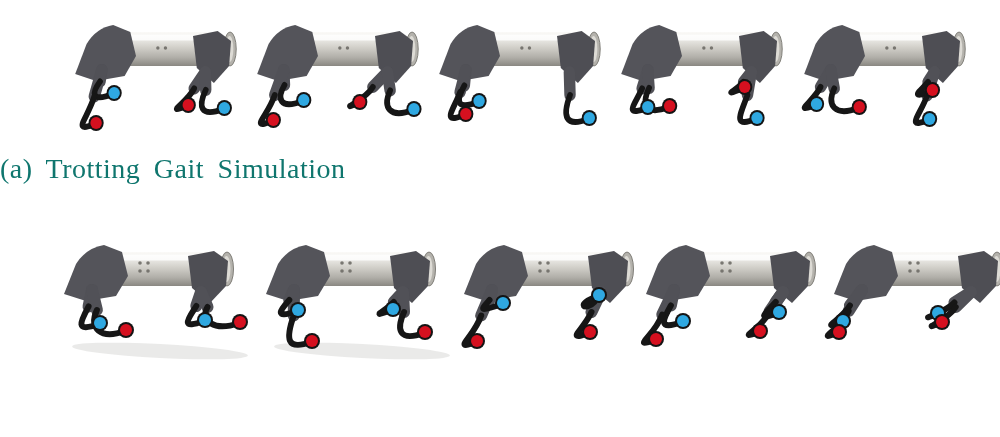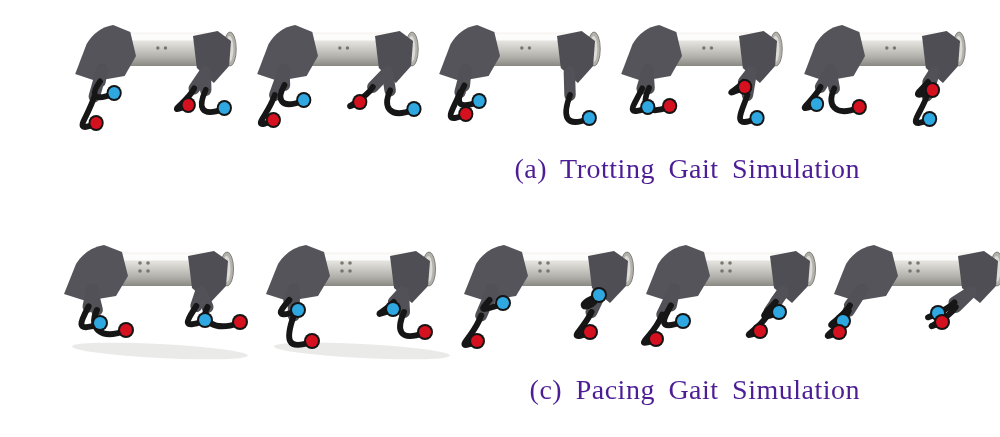--- a/index.html
+++ b/index.html
@@ -4,22 +4,22 @@
 <style>
   html,body{margin:0;padding:0;background:#ffffff;}
   .canvas{
     position:relative;width:1000px;height:437px;background:#ffffff;
     overflow:hidden;font-family:"Liberation Serif", serif;
   }
   .row-frames{position:absolute;left:0;top:0;width:1000px;height:437px;pointer-events:none;}
   .robot-frame{position:absolute;}
   .robot-frame svg{display:block;width:100%;height:100%;}
   .caption{
-    position:absolute;left:0;width:860px;text-align:right;
-    font-size:28px;color:#4c1d95;letter-spacing:0.5px;word-spacing:6px;
+    position:absolute;left:0;width:860px;text-align:left;
+    font-size:28px;color:#0f766e;letter-spacing:0.5px;word-spacing:6px;
     font-family:"Liberation Serif", serif;
   }
 </style>
 </head>
 <body>
 
 <div class="canvas">
 
   <svg width="0" height="0" style="position:absolute" aria-hidden="true">
     <defs>
@@ -320,15 +320,14 @@
           <circle cx="25" cy="93" r="6" fill="#2fa8e1"></circle>
           <circle cx="21" cy="104" r="8" fill="#141414"></circle>
           <circle cx="21" cy="104" r="6" fill="#d5101f"></circle>
           <circle cx="120" cy="85" r="8" fill="#141414"></circle>
           <circle cx="120" cy="85" r="6" fill="#2fa8e1"></circle>
           <circle cx="124" cy="94" r="8" fill="#141414"></circle>
           <circle cx="124" cy="94" r="6" fill="#d5101f"></circle>
         </svg>
       </div>
     </div>
-  <div class="caption" style="top:374px">(c) Pacing Gait Simulation</div>
 
 </div>
 
 </body></html>

